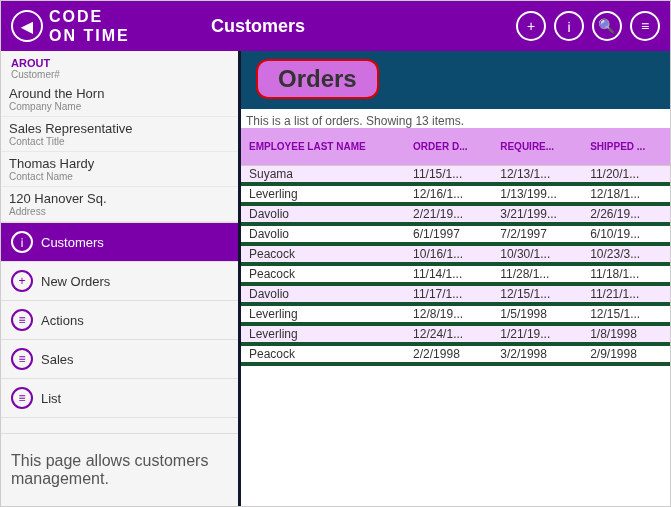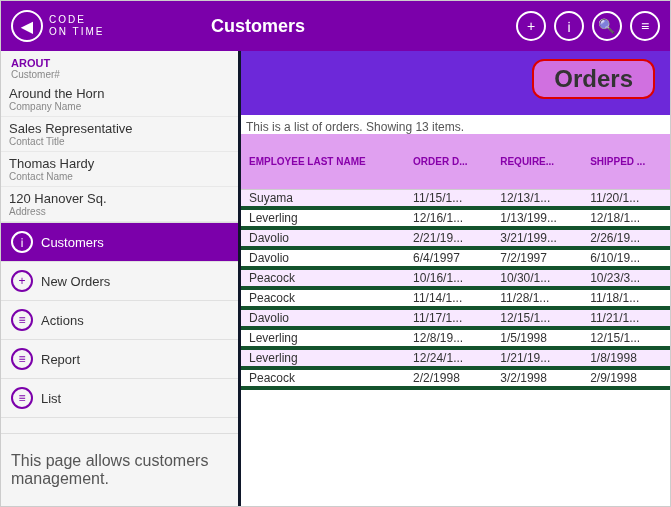--- a/index.html
+++ b/index.html
@@ -51,22 +51,22 @@
     }
     .logo-text {
       color: white;
       font-size: 13px;
       font-weight: bold;
       line-height: 1.2;
       text-transform: uppercase;
     }
     .logo-text span {
       display: block;
-      font-size: 10px;
-      font-weight: normal;
+      font-size: 16px;
+      font-weight: bold;
       letter-spacing: 2px;
     }
     .header-title {
       flex: 1;
       color: white;
       font-size: 18px;
       font-weight: bold;
     }
     .header-icons {
       display: flex;
@@ -176,24 +176,23 @@
     }
     
     .content {
       flex: 1;
       display: flex;
       flex-direction: column;
       overflow: hidden;
       background: #fff;
     }
     .orders-header {
-      background: #6d28d9;
-      padding: 8px 15px 16px;
+      background: #0c4a6e;
+      padding: 8px 15px 10px;
       position: relative;
-      text-align: right;
     }
     .orders-title-bubble {
       display: inline-block;
       background: #D070E0;
       border: 2.5px solid #DD0000;
       border-radius: 12px;
       padding: 4px 20px;
       font-size: 24px;
       font-weight: bold;
       color: #333;
@@ -211,21 +210,21 @@
       width: 100%;
       border-collapse: collapse;
     }
     .orders-table thead tr {
       background: #E0A0F0;
     }
     .orders-table th {
       font-size: 10px;
       color: #8800AA;
       font-weight: bold;
-      padding: 22px 8px;
+      padding: 13px 8px;
       text-align: left;
       text-transform: uppercase;
       border-bottom: 1px solid #ccc;
     }
     .orders-table td {
       font-size: 12px;
       color: #333;
       padding: 1px 8px;
       border-bottom: 4px solid #14532d;
     }
@@ -292,21 +291,21 @@
         <div class="nav-item">
           <div class="nav-icon">+</div>
           <span class="nav-label">New Orders</span>
         </div>
         <div class="nav-item">
           <div class="nav-icon">≡</div>
           <span class="nav-label">Actions</span>
         </div>
         <div class="nav-item">
           <div class="nav-icon">≡</div>
-          <span class="nav-label">Report</span>
+          <span class="nav-label">Sales</span>
         </div>
         <div class="nav-item">
           <div class="nav-icon">≡</div>
           <span class="nav-label">List</span>
         </div>
       </div>
 
       <div class="sidebar-footer">This page allows customers management.</div>
     </div>
 
@@ -339,21 +338,21 @@
                 <td>12/18/1...</td>
               </tr>
               <tr>
                 <td>Davolio</td>
                 <td>2/21/19...</td>
                 <td>3/21/199...</td>
                 <td>2/26/19...</td>
               </tr>
               <tr>
                 <td>Davolio</td>
-                <td>6/4/1997</td>
+                <td>6/1/1997</td>
                 <td>7/2/1997</td>
                 <td>6/10/19...</td>
               </tr>
               <tr>
                 <td>Peacock</td>
                 <td>10/16/1...</td>
                 <td>10/30/1...</td>
                 <td>10/23/3...</td>
               </tr>
               <tr>

